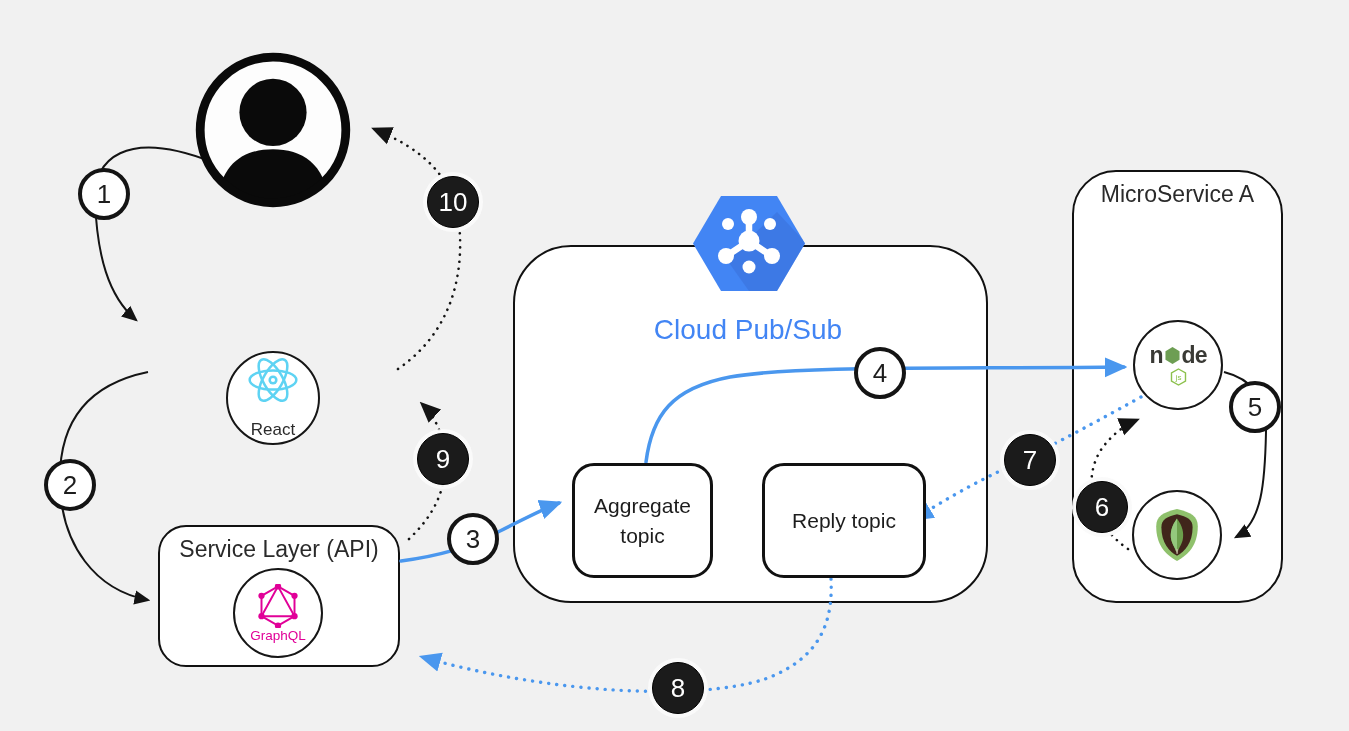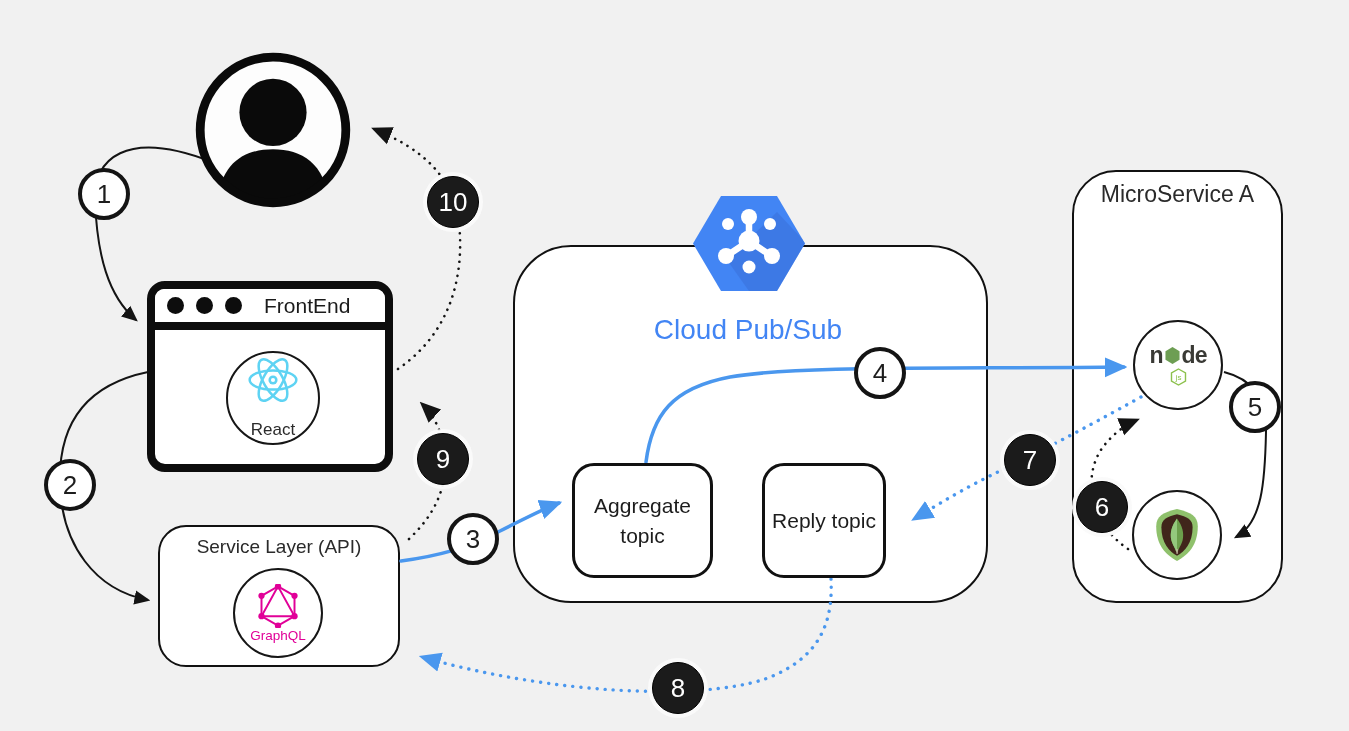--- a/index.html
+++ b/index.html
@@ -28,23 +28,23 @@
 
   
   .panel{background:#fff;border:2.5px solid #111;}
   .service-box{left:158px;top:525px;width:242px;height:142px;border-radius:28px;}
   .pubsub-box{left:513px;top:245px;width:475px;height:358px;border-radius:58px;}
   .micro-box{left:1072px;top:170px;width:211px;height:433px;border-width:2px;border-radius:44px;}
   .topic-box{background:#fff;border:3px solid #111;border-radius:22px;display:flex;
     align-items:center;justify-content:center;text-align:center;font-size:21px;
     line-height:1.4;color:#1c1c1c;}
   .topic-aggregate{left:572px;top:463px;width:141px;height:115px;}
-  .topic-reply{left:762px;top:463px;width:124px;height:115px;}
-
-  .box-title{font-size:19px;color:#2a2a2a;text-align:center;}
+  .topic-reply{left:762px;top:463px;width:164px;height:115px;}
+
+  .box-title{font-size:23px;color:#2a2a2a;text-align:center;}
   .service-title{left:158px;top:536px;width:242px;}
   .micro-title{left:1072px;top:181px;width:211px;font-size:23px;}
   .pubsub-title{left:598px;top:314px;width:300px;text-align:center;font-size:28px;
     color:var(--pubsub_blue,#4285f4);}
   .layer-label{left:1078px;width:200px;text-align:center;font-size:17px;color:#2e2e2e;line-height:1.45;}
   .business-label{top:262px;}
   .persistence-label{top:448px;}
 
   
   .tech-circle{background:#fff;border:2.5px solid #161616;border-radius:50%;
@@ -120,28 +120,20 @@
         </defs>
       <circle cx="50" cy="50" r="45.5" fill="#fdfdfd"></circle>
       <g clip-path="url(#avclip)">
         <circle cx="50" cy="39" r="21" fill="#0a0a0a"></circle>
         <path d="M15,101 C15,72 31,62 50,62 C69,62 85,72 85,101 Z" fill="#0a0a0a"></path>
       </g>
       <circle cx="50" cy="50" r="45.5" fill="none" stroke="#0a0a0a" stroke-width="5.5"></circle>
     </svg>
   </div>
 
-  <div class="abs browser">
-    <div class="browser-bar">
-      <span class="dot"></span>
-      <span class="dot"></span>
-      <span class="dot"></span>
-      <span class="browser-title">FrontEnd</span>
-    </div>
-  </div>
 
   <div class="abs tech-circle react-circle">
     <svg width="54" height="48" viewBox="-11.5 -10.5 23 21">
       <g stroke="#5ed3f3" stroke-width="1.1" fill="none">
         <ellipse rx="10.2" ry="4.2"></ellipse>
         <ellipse rx="10.2" ry="4.2" transform="rotate(60)"></ellipse>
         <ellipse rx="10.2" ry="4.2" transform="rotate(120)"></ellipse>
       </g>
       <circle r="2" fill="#5ed3f3"></circle>
       <circle r="0.9" fill="#fff"></circle>

